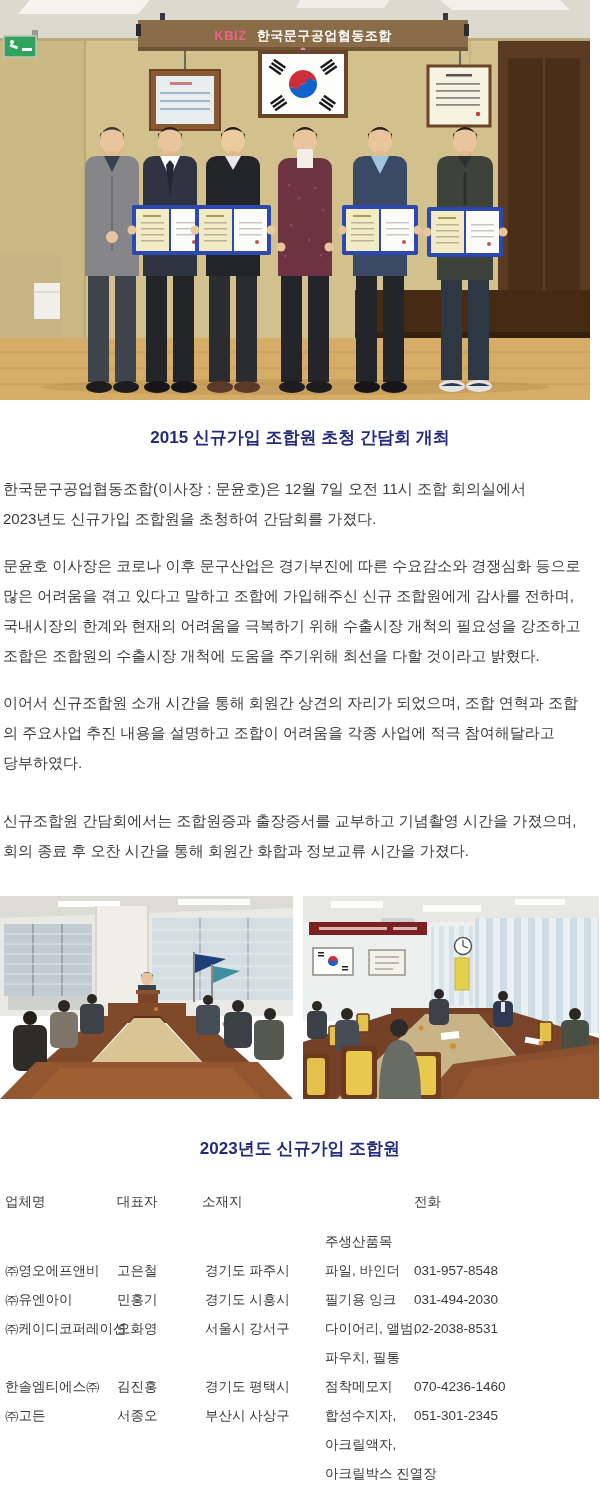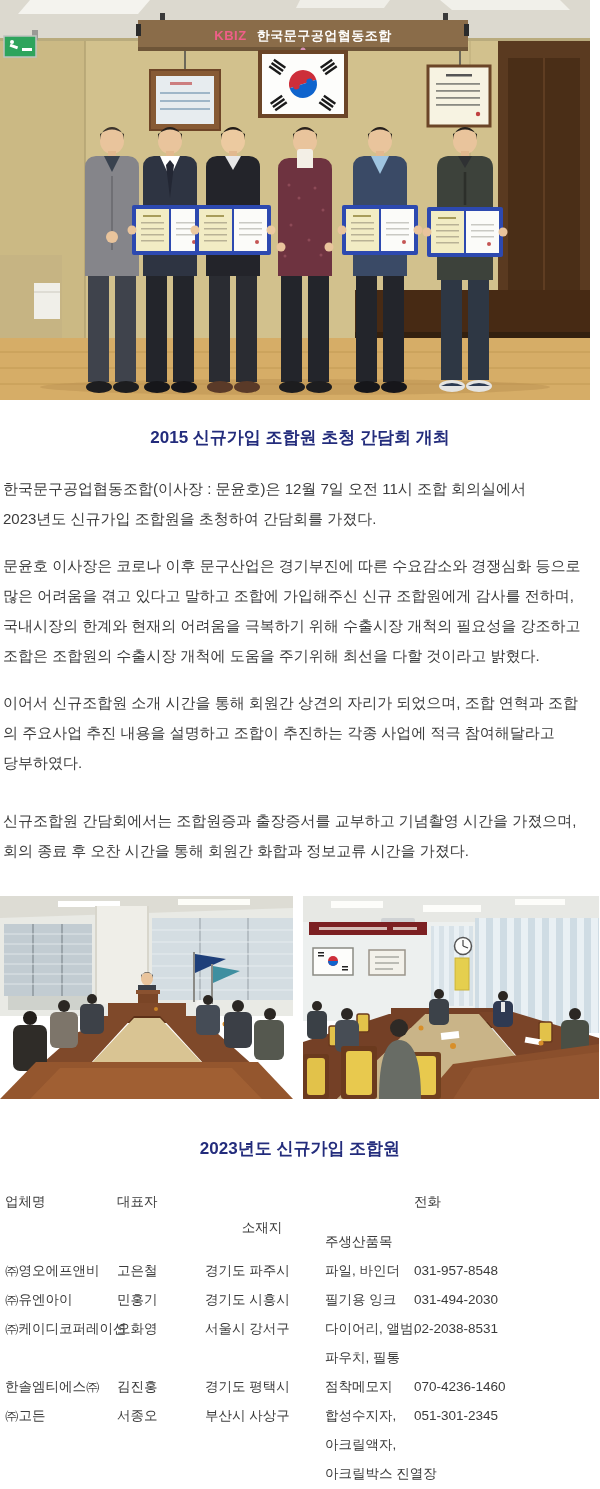--- a/index.html
+++ b/index.html
@@ -37,21 +37,21 @@
   .para .ln { white-space:nowrap; }
 
   
   .mtable { margin:26px 0 20px 5px; font-size:13.5px; line-height:29px; }
   .trow {
     display:grid;
     grid-template-columns:112px 85px 120px 92px 110px;
     align-items:start;
   }
   .cell { white-space:nowrap; }
-  .h-loc   { text-align:center;margin-top:26px; }
+  .h-loc   { text-align:left; }
   .h-phone { text-align:left; }
   .h-prod  { padding-left:3px;margin-top:40px; }
   .v-loc   { padding-left:3px; }
   .v-prod  { padding-left:3px; }
 </style>
 </head>
 <body>
 
 <div class="page">
 
@@ -325,21 +325,21 @@
 
   <div class="para">
     <div class="ln">문윤호 이사장은 코로나 이후 문구산업은 경기부진에 따른 수요감소와 경쟁심화 등으로</div>
     <div class="ln">많은 어려움을 겪고 있다고 말하고 조합에 가입해주신 신규 조합원에게 감사를 전하며,</div>
     <div class="ln">국내시장의 한계와 현재의 어려움을 극복하기 위해 수출시장 개척의 필요성을 강조하고</div>
     <div class="ln">조합은 조합원의 수출시장 개척에 도움을 주기위해 최선을 다할 것이라고 밝혔다.</div>
   </div>
 
   <div class="para">
     <div class="ln">이어서 신규조합원 소개 시간을 통해 회원간 상견의 자리가 되었으며, 조합 연혁과 조합</div>
-    <div class="ln">의 주요사업 추진 내용을 설명하고 조합이 추진하는 각종 사업에 적극 참여해달라고</div>
+    <div class="ln">의 주요사업 추진 내용을 설명하고 조합이 어려움을 각종 사업에 적극 참여해달라고</div>
     <div class="ln">당부하였다.</div>
   </div>
 
   <div class="para p-last">
     <div class="ln">신규조합원 간담회에서는 조합원증과 출장증서를 교부하고 기념촬영 시간을 가졌으며,</div>
     <div class="ln">회의 종료 후 오찬 시간을 통해 회원간 화합과 정보교류 시간을 가졌다.</div>
   </div>
 
   <div class="photo-row">
 

